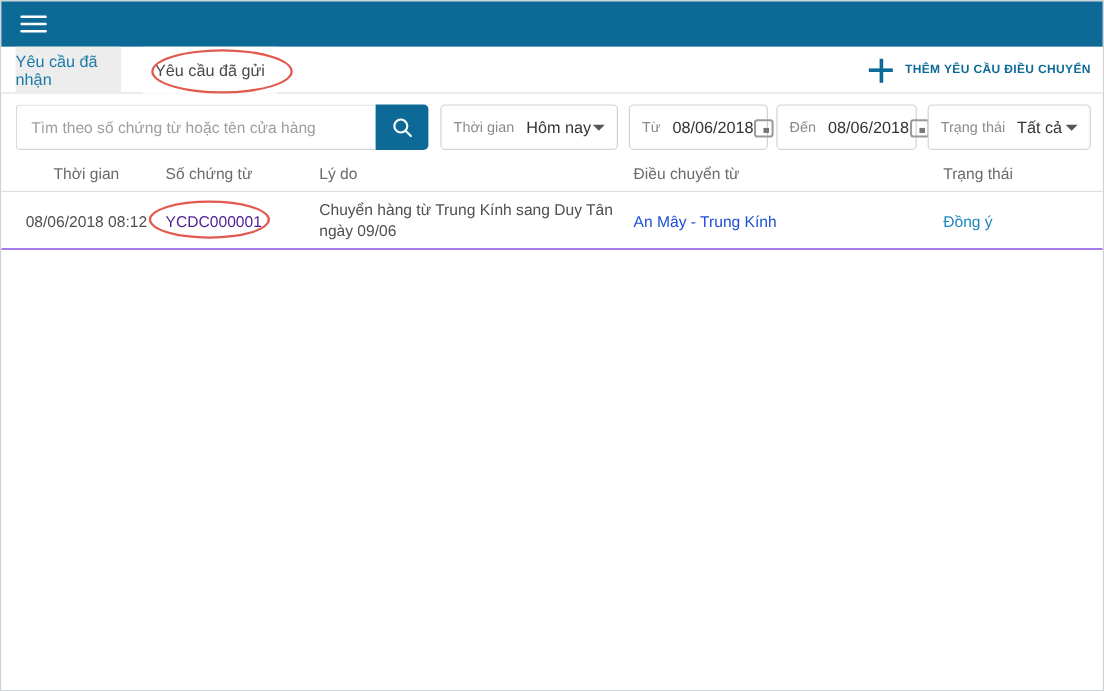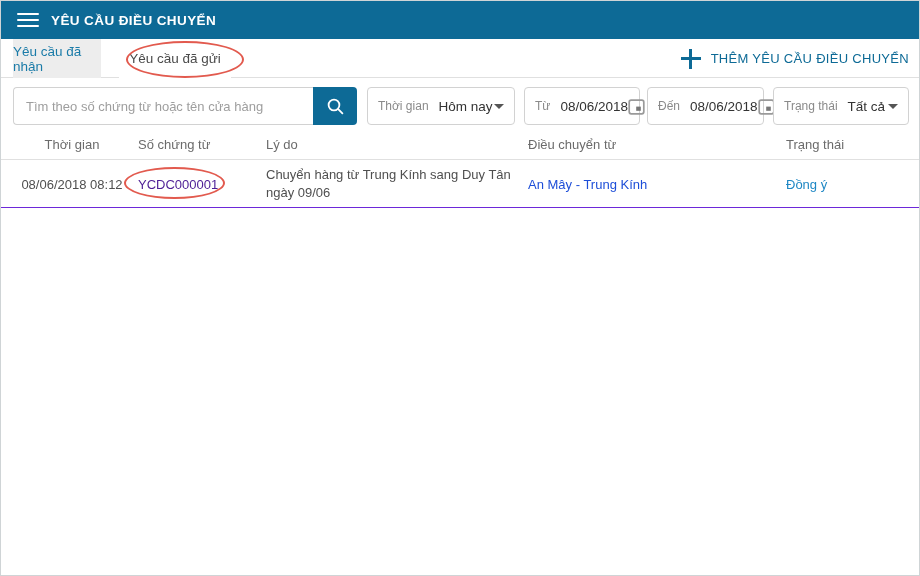--- a/index.html
+++ b/index.html
@@ -36,21 +36,21 @@
   .add-btn {
     position:absolute; right:10px; top:0; height:39px; display:flex;
     align-items:center; cursor:pointer; color:#0d6a96;
   }
   .plus-icon { width:20px; height:20px; margin-right:10px; position:relative; }
   .plus-icon:before, .plus-icon:after {
     content:""; position:absolute; background:#0d6a96;
   }
   .plus-icon:before { left:8.5px; top:0; width:3px; height:20px; }
   .plus-icon:after  { left:0; top:8.5px; width:20px; height:3px; }
-  .add-label { font-size:13px; font-weight:normal; letter-spacing:.3px; }
+  .add-label { font-size:10px; font-weight:bold; letter-spacing:.3px; }
 
   
   .filters { position:absolute; left:0; top:86px; width:100%; height:38px; }
   .searchwrap { position:absolute; left:12px; top:0; width:344px; height:45px; display:flex; }
   .search-input {
     width:300px; height:38px; border:1px solid #d2d2d2; border-right:none;
     border-radius:4px 0 0 4px; padding:0 12px; font-size:13px; color:#333;
     outline:none; font-family:inherit;
   }
   .search-input::placeholder { color:#9e9e9e; }
@@ -116,21 +116,20 @@
 <body>
 
 <div id="screen">
 
   <div class="appbar">
     <div class="menu-icon">
       <div class="bar"></div>
         <div class="bar"></div>
         <div class="bar"></div>
     </div>
-    <div class="appbar-title">YÊU CẦU ĐIỀU CHUYỂN</div>
   </div>
 
   <div class="tabrow">
     <div class="tab tab-received">Yêu cầu đã nhận</div>
     <div class="tab tab-sent">Yêu cầu đã gửi</div>
     <div class="add-btn">
       <span class="plus-icon"></span>
       <span class="add-label">THÊM YÊU CẦU ĐIỀU CHUYỂN</span>
     </div>
   </div>

